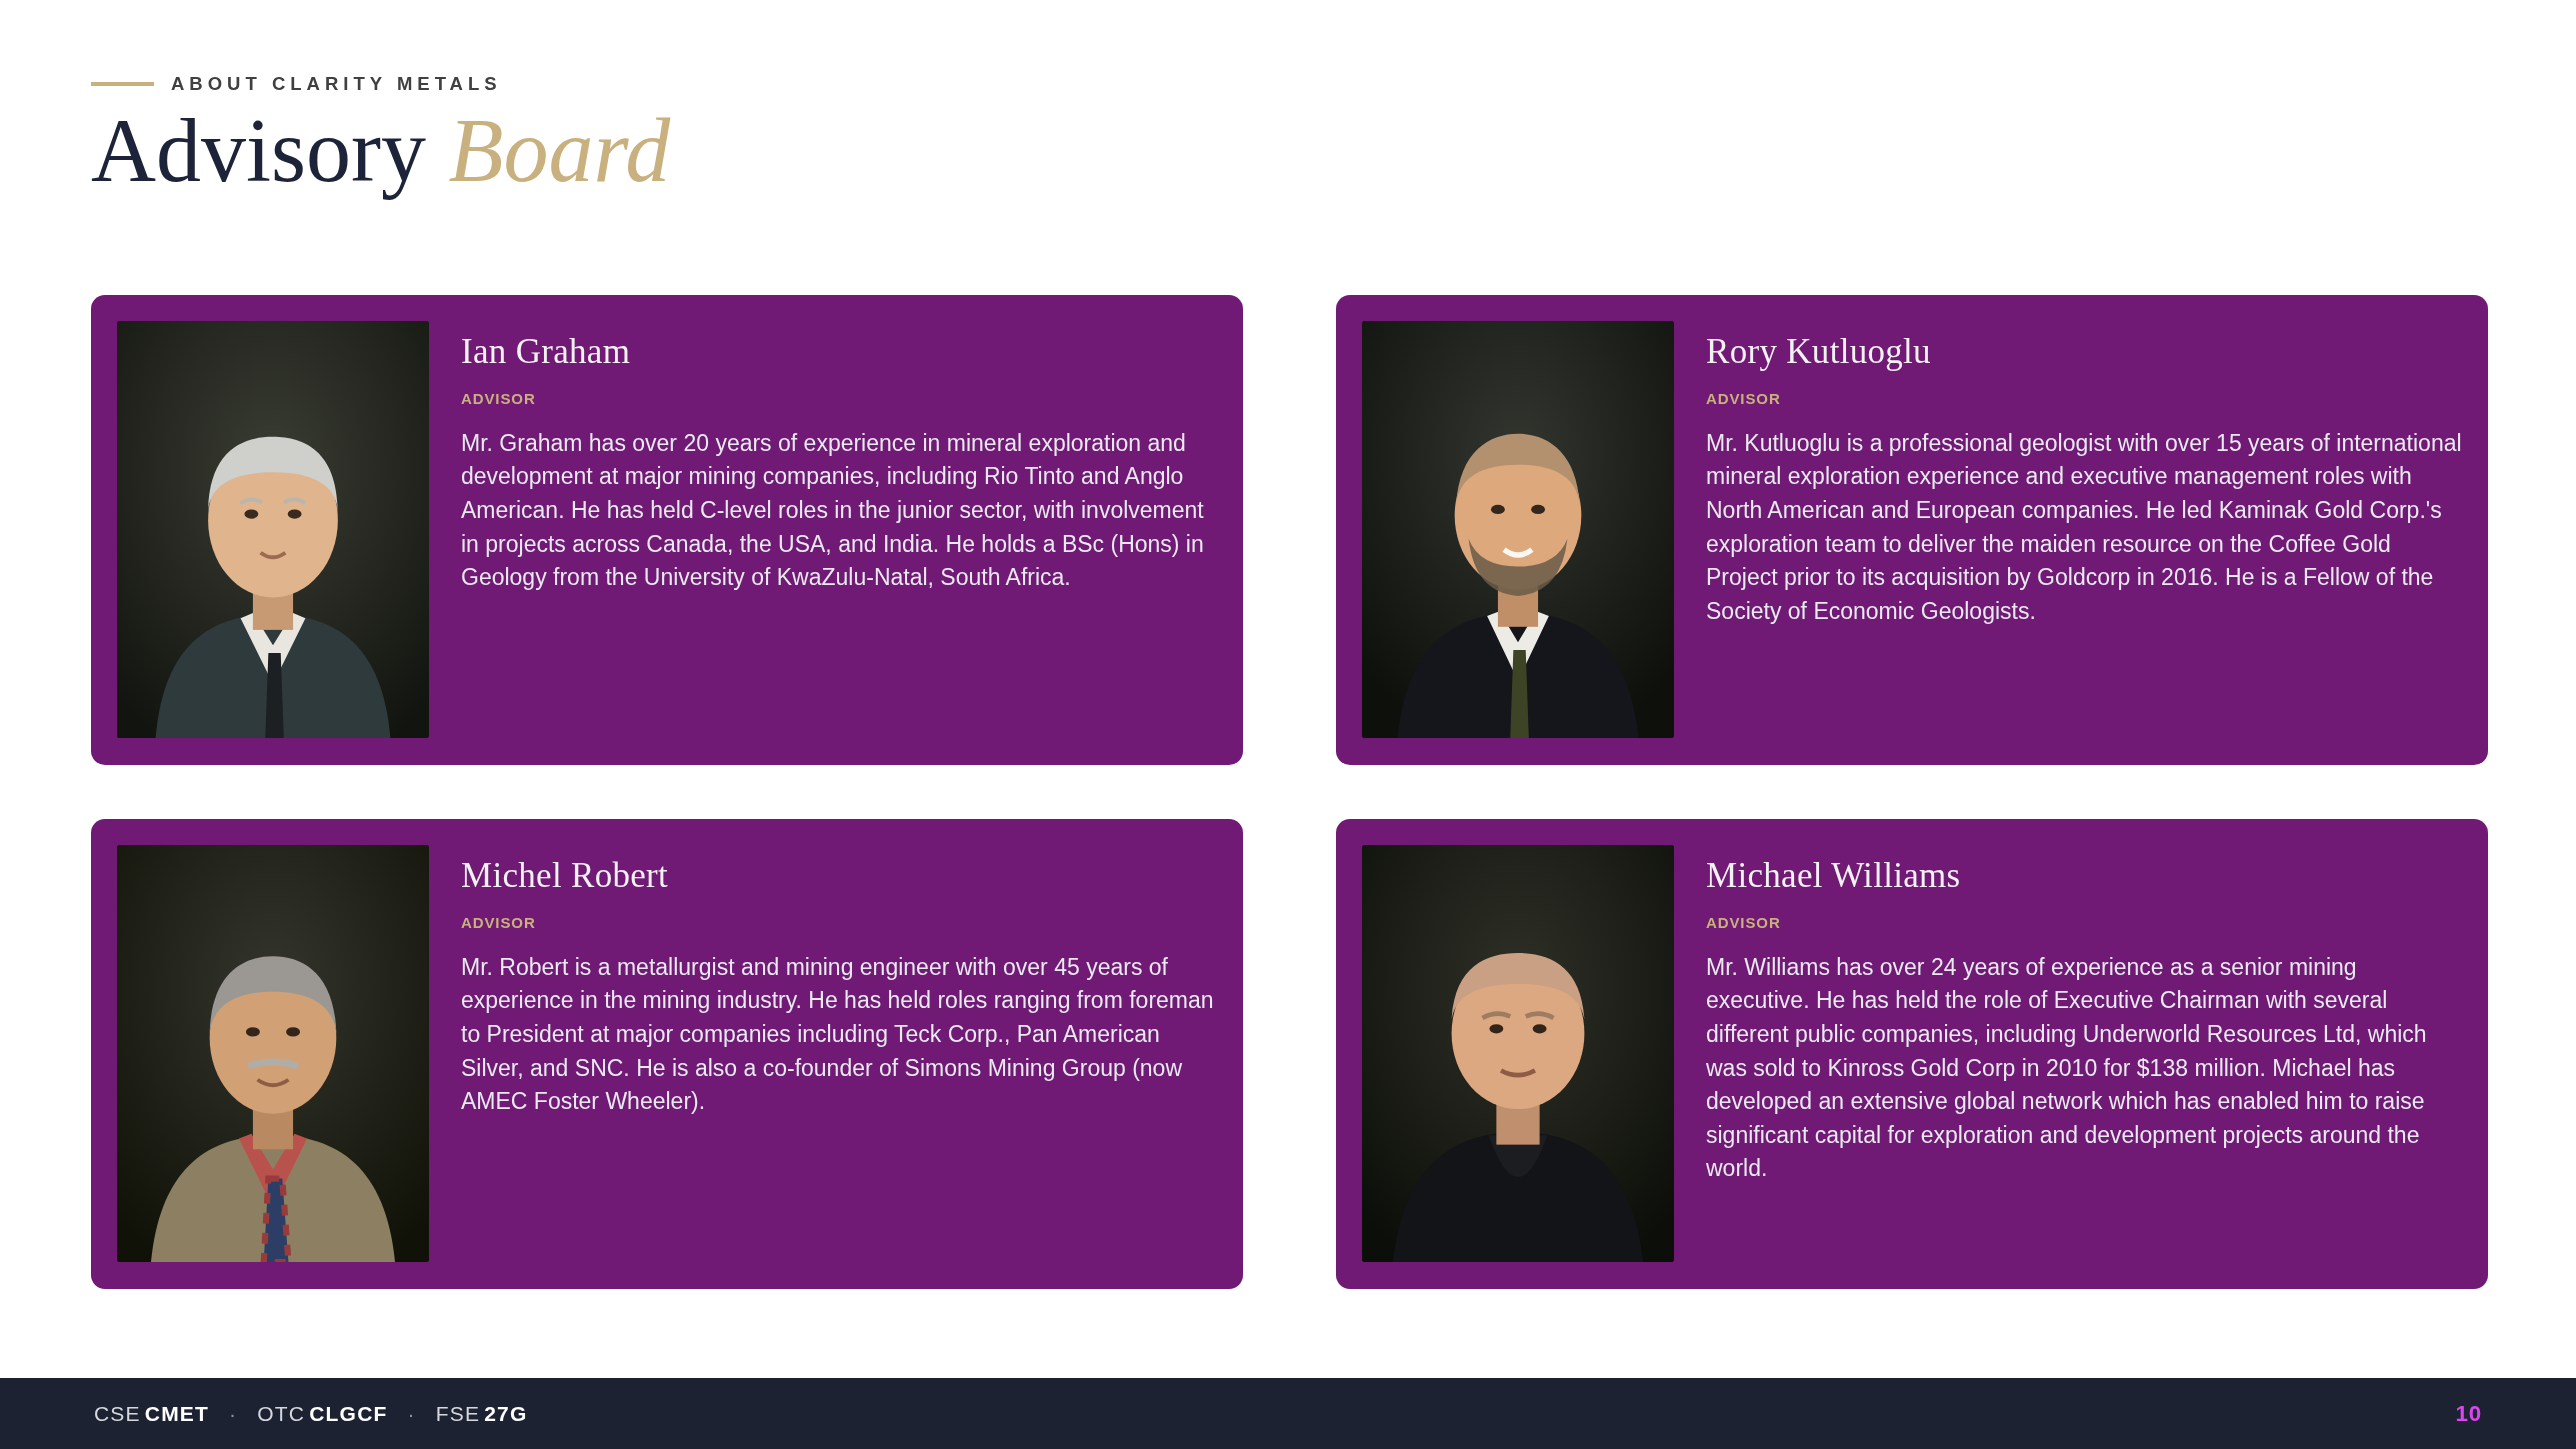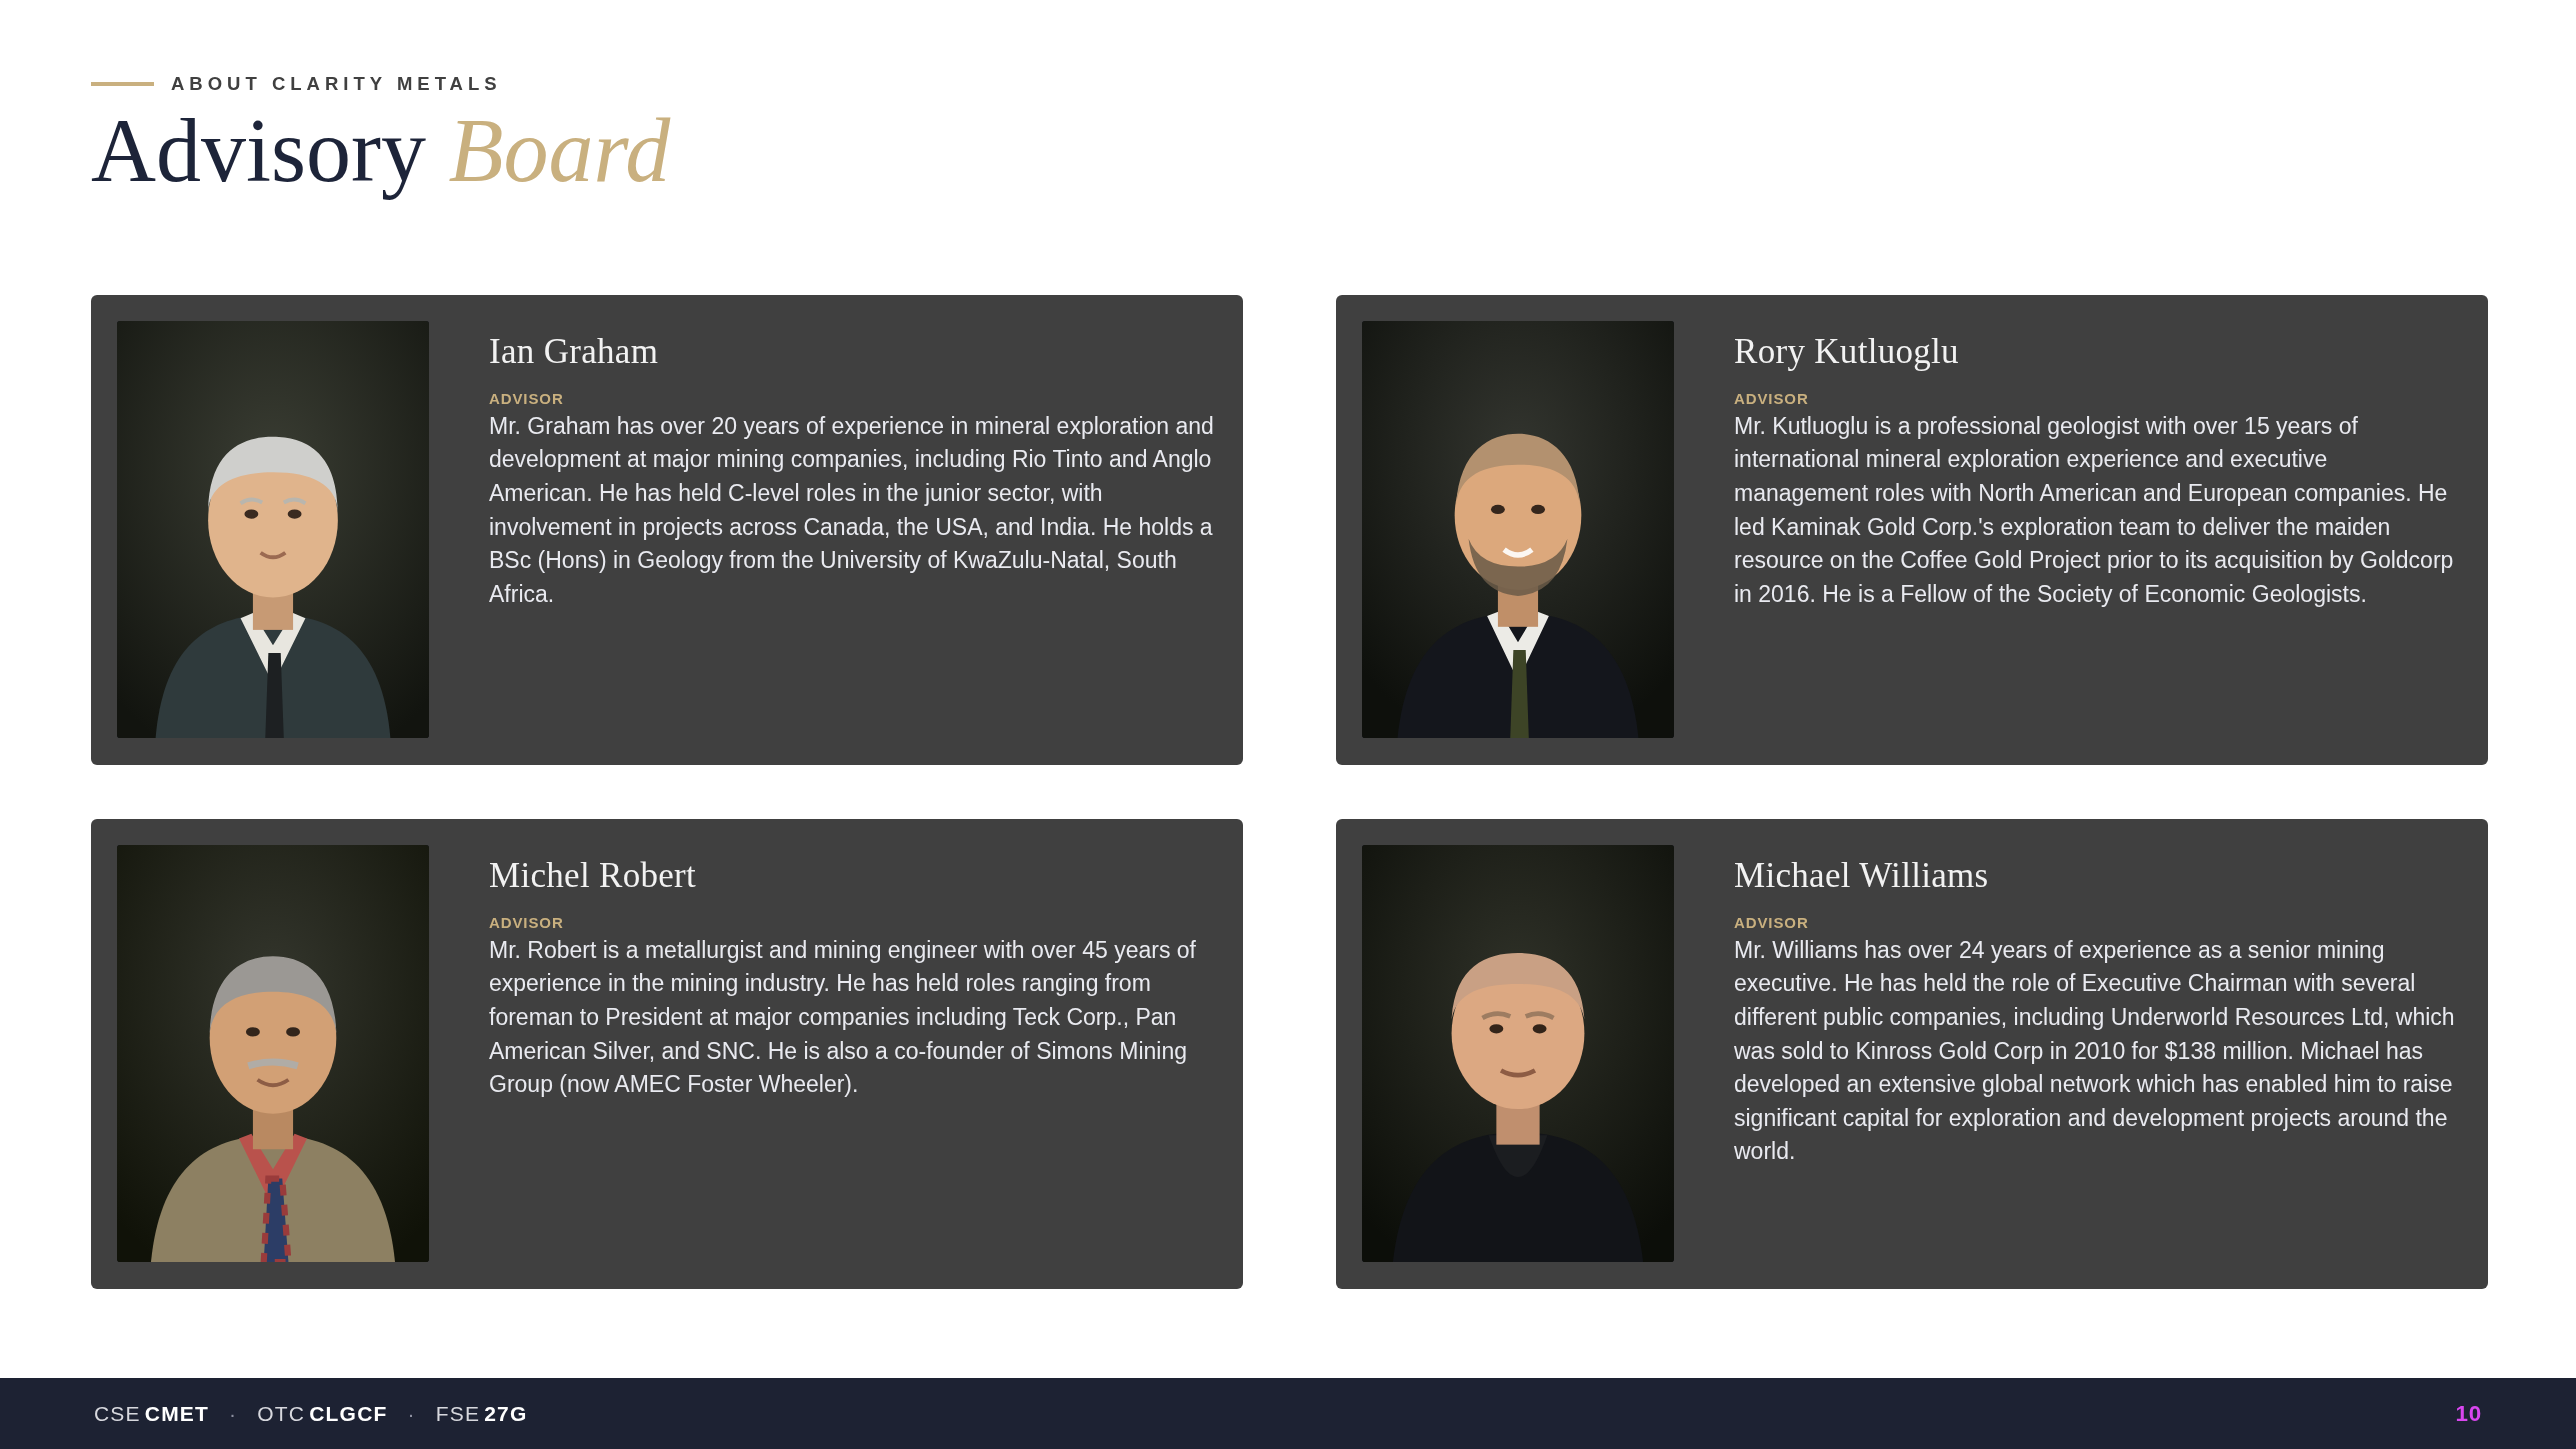--- a/index.html
+++ b/index.html
@@ -66,27 +66,26 @@
     left: 91px;
     top: 295px;
     width: 2396px;
     display: grid;
     grid-template-columns: 1152px 1152px;
     grid-template-rows: 470px 470px;
     column-gap: 93px;
     row-gap: 54px;
   }
   .card {
-    background: #404040;
-    border-radius: 6px;
+    background: #701a75;
+    border-radius: 14px;
     position: relative;
     display: flex;
     padding: 26px;
     box-sizing: border-box;
-    gap: 28px;
   }
   .photo {
     width: 312px;
     height: 417px;
     flex: 0 0 312px;
     border-radius: 3.1px;
     overflow: hidden;
     position: relative;
     background: #11141f;
   }
@@ -108,21 +107,21 @@
   }
   .role {
     margin-top: 18px;
     font-size: 15px;
     font-weight: 700;
     letter-spacing: 0.9px;
     color: #c9b07f;
     font-family: "Liberation Sans", sans-serif;
   }
   .desc {
-    margin-top: 3px;
+    margin-top: 20px;
     font-size: 23px;
     line-height: 1.46;
     color: #e9eaf0;
     font-family: "Liberation Sans", sans-serif;
     max-width: 781px;
   }
 
   
   .footer {
     position: absolute;

